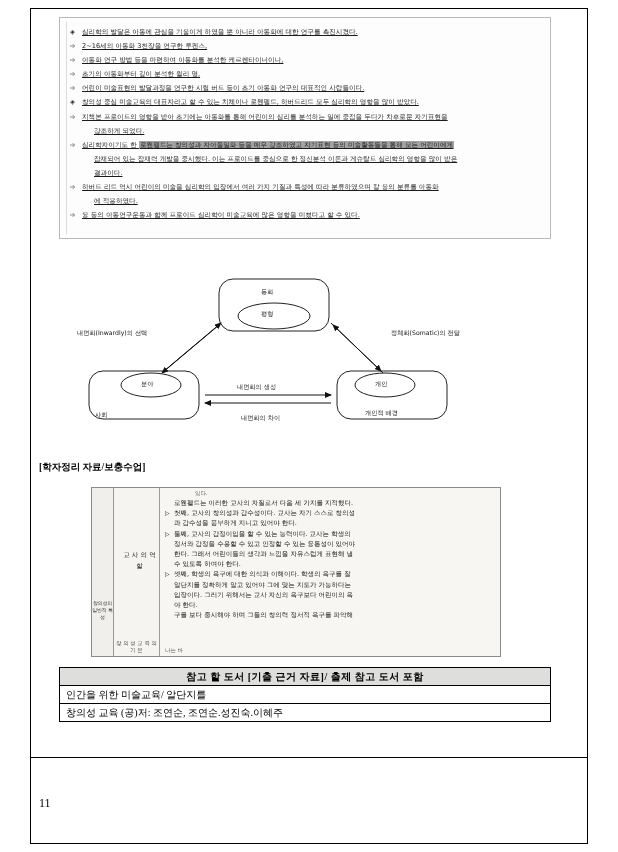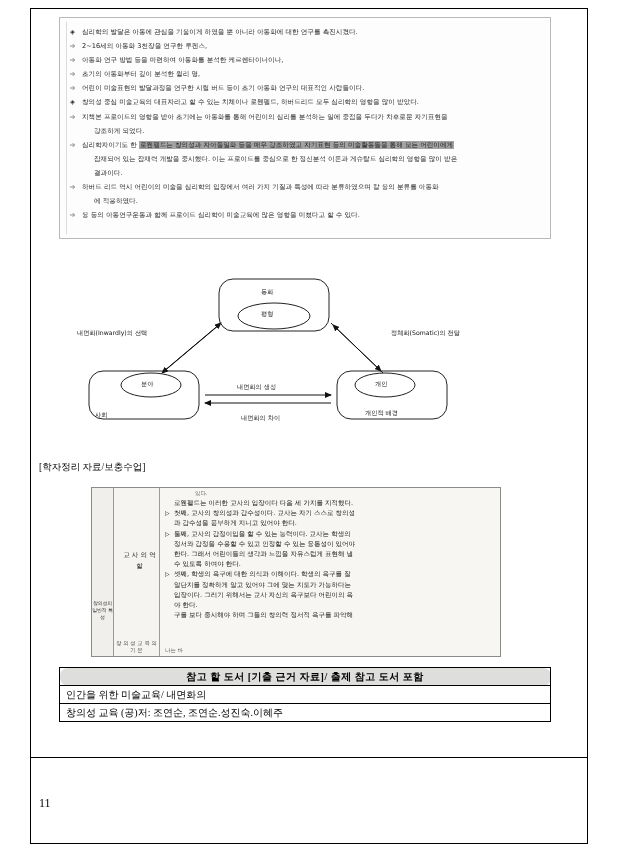--- a/index.html
+++ b/index.html
@@ -66,21 +66,21 @@
   }
   .q-bullet {
     width: 12px;
     flex: 0 0 12px;
     text-align: left;
     color: #333;
     font-size: 6.4px;
     line-height: 10.5px;
   }
   .q-bullet.diamond { color: #1b1b1b; }
-  .q-text { flex: 1 1 auto; }
+  .q-text { flex: 1 1 auto; text-decoration: underline; }
   .q-text .hl {
     background: #a3a3a3;
     padding: 0 1px;
   }
   .q-indent { padding-left: 12px; justify-content: center; }
 
   
   .diagram {
     position: absolute;
     left: 28px; top: 262px;
@@ -93,21 +93,21 @@
     color: #111;
     font-family: "DejaVu Sans", sans-serif;
     white-space: nowrap;
   }
 
   
   .section-head {
     position: absolute;
     left: 8px; top: 452px;
     font-size: 9.5px;
-    font-weight: normal;
+    font-weight: bold;
     font-family: "Liberation Serif", serif;
     color: #000;
   }
 
   
   .scan {
     position: absolute;
     left: 60px; top: 478px;
     width: 410px; height: 170px;
     border: 1px solid #8a8a8a;
@@ -197,21 +197,20 @@
     border: 1px solid #000;
     height: 18px;
     padding: 1px 6px;
     font-size: 10px;
   }
   .ref-table tr.head td {
     background: #dededc;
     text-align: center;
     font-weight: bold;
     letter-spacing: 0.5px;
-    border-radius: 8px;
   }
 </style>
 </head>
 <body>
 
 <div class="page">
 
   <div class="page-body">
 
     <div class="quote-box">
@@ -325,21 +324,21 @@
       </div>
       <div class="scan-col-mid">
         <div class="midlabel">교 사 의 역할</div>
         <div class="bottomfrag">창 의 성 교 육 의 기 본</div>
       </div>
       <div class="scan-col-main">
         <div class="scan-topfrag">있다.</div>
         <div id="scan-lines">
             <div class="s-line">
               <span class="s-marker"></span>
-              <span class="s-text">로웬펠드는 이러한 교사의 입장이다 다음 세 가지를 지적했다.</span>
+              <span class="s-text">로웬펠드는 이러한 교사의 자질로서 다음 세 가지를 지적했다.</span>
             </div>
             <div class="s-line">
               <span class="s-marker">▷</span>
               <span class="s-text">첫째, 교사의 창의성과 감수성이다. 교사는 자기 스스로 창의성</span>
             </div>
             <div class="s-line">
               <span class="s-marker"></span>
               <span class="s-text">과 감수성을 풍부하게 지니고 있어야 한다.</span>
             </div>
             <div class="s-line">
@@ -382,21 +381,21 @@
         <div class="scan-bottomfrag">나는 바</div>
       </div>
     </div>
 
     <table class="ref-table">
       <tbody id="ref-body">
         <tr class="head">
           <td>참고 할 도서 [기출 근거 자료]/ 출제 참고 도서 포함</td>
         </tr>
       <tr>
-            <td>인간을 위한 미술교육/ 내면화의</td>
+            <td>인간을 위한 미술교육/ 알단지를</td>
           </tr>
           <tr>
             <td>창의성 교육 (공)저: 조연순, 조연순.성진숙.이혜주</td>
           </tr>
         </tbody>
     </table>
 
   </div>
 
   <div class="page-footer">

